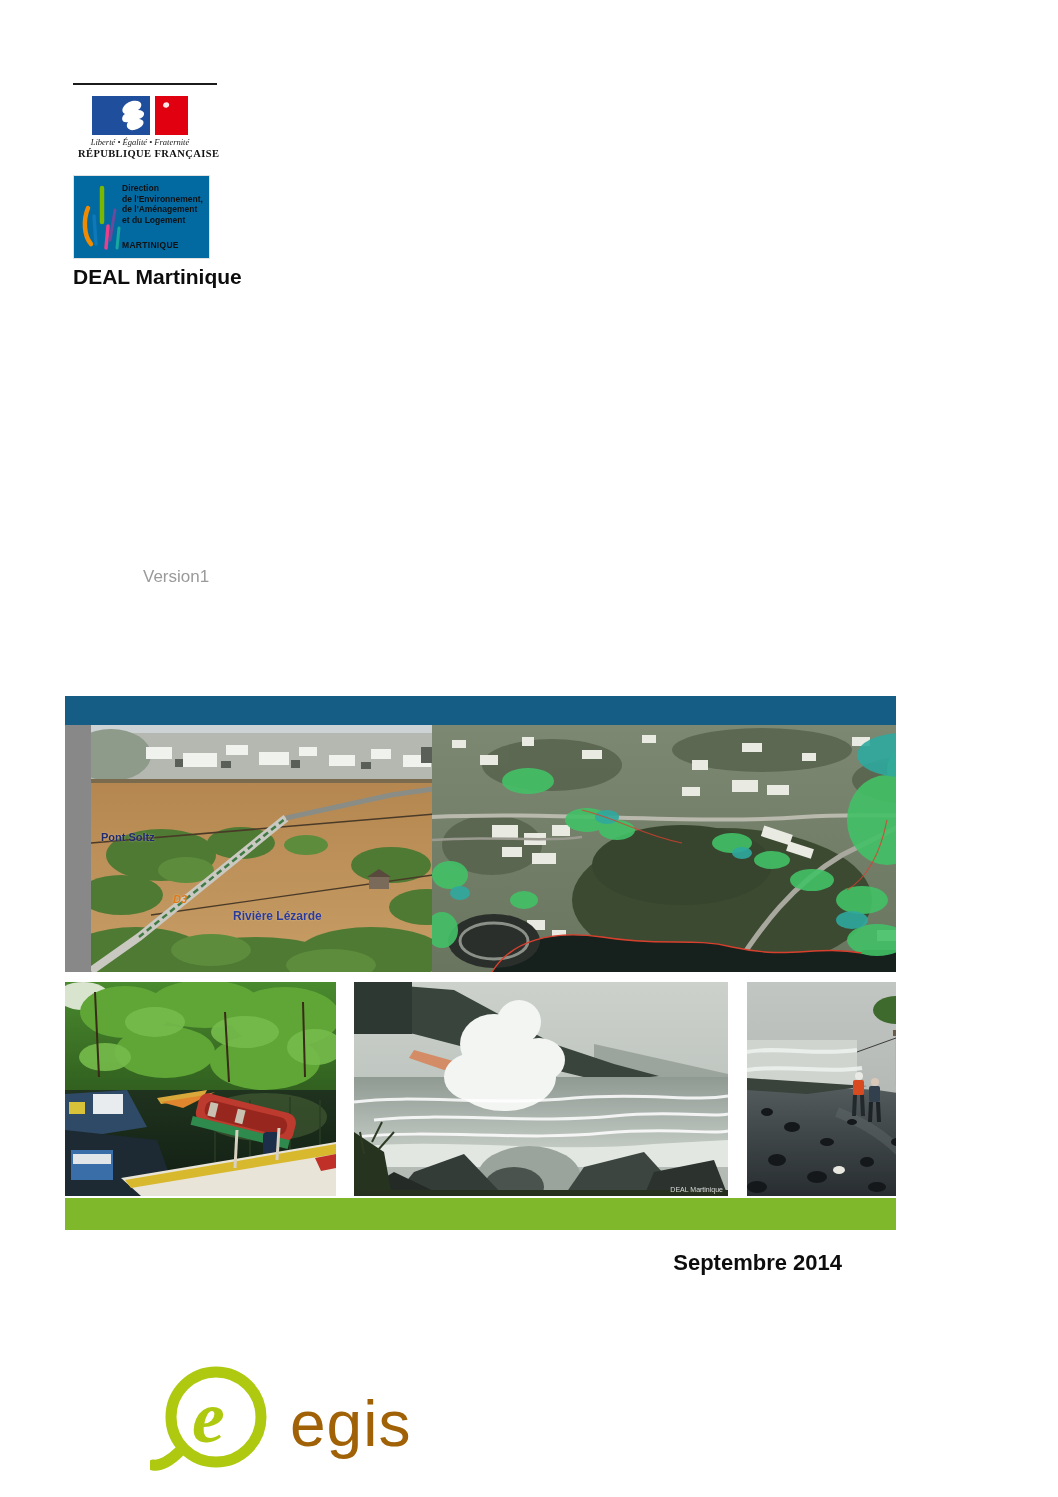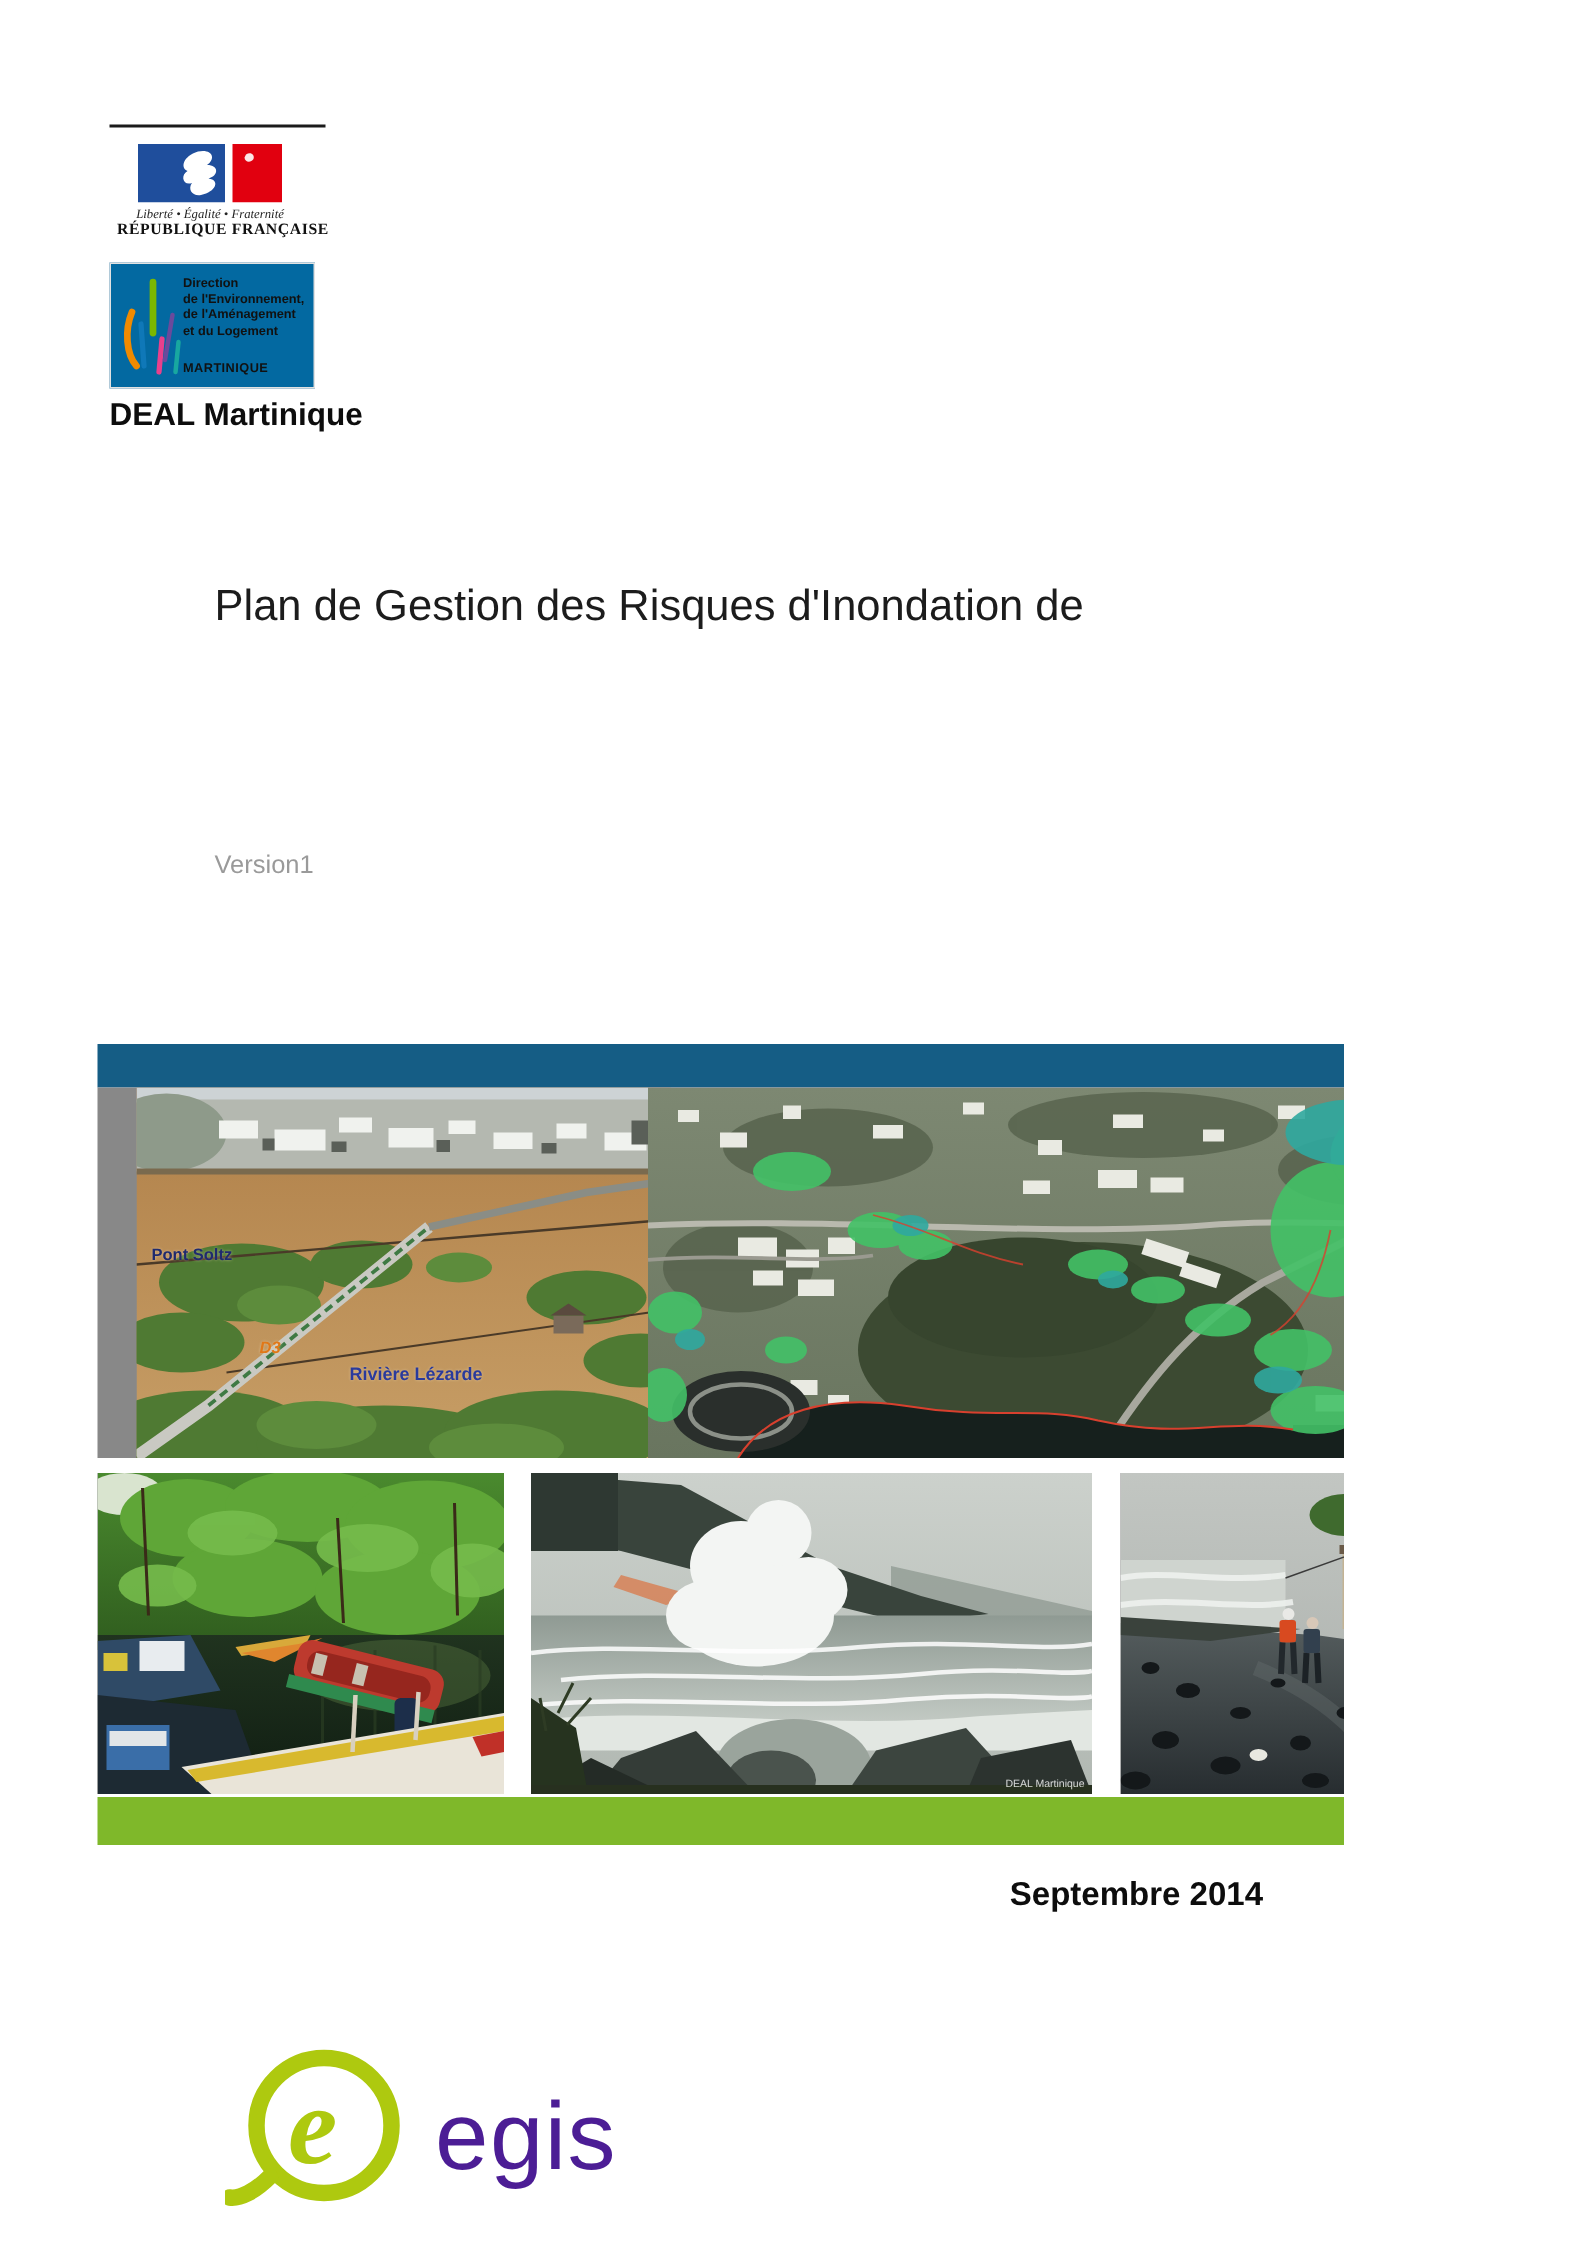--- a/index.html
+++ b/index.html
@@ -45,21 +45,21 @@
   .maplabel{position:absolute;font-weight:bold;white-space:nowrap;text-shadow:0 0 2px rgba(240,220,180,.6);}
   #lbl-bridge{left:36px;top:106px;font-size:11px;color:#1f2a6e;}
   #lbl-road{left:108px;top:168px;font-size:11px;color:#e07818;font-style:italic;}
   #lbl-river{left:168px;top:184px;font-size:12px;color:#2a3a9c;}
   #wm-wave{position:absolute;right:5px;bottom:3px;font-size:7px;color:rgba(255,255,255,.8);}
 
   #date{right:54px;top:1250px;font-size:22px;font-weight:bold;color:#0d0d0d;}
 
   
   #egis{left:150px;top:1362px;display:flex;align-items:center;}
-  #egis-word{font-size:64px;color:#4c1d95;letter-spacing:1px;margin-left:14px;margin-top:6px;}
+  #egis-word{font-size:64px;color:#a16207;letter-spacing:1px;margin-left:14px;margin-top:6px;}
 </style>
 </head>
 <body>
 
 <div id="page">
 
   <div class="abs" id="top-rule"></div>
 
   <div class="abs" id="marianne">
     <svg width="96" height="39" viewBox="0 0 96 39">
@@ -85,21 +85,20 @@
       <div>Direction</div>
       <div>de l'Environnement,</div>
       <div>de l'Aménagement</div>
       <div>et du Logement</div>
     </div>
     <div class="deal-region">MARTINIQUE</div>
   </div>
 
   <div class="abs" id="org-name">DEAL Martinique</div>
 
-  <div class="abs title-line" id="title1">Plan de Gestion des Risques d'Inondation de</div>
   <div class="abs" id="version">Version1</div>
 
   <div class="abs bar" id="bar-top"></div>
 
   <div class="photo" id="photo-flood">
     <svg viewBox="0 0 356 247" preserveAspectRatio="none">
       <defs>
         <linearGradient id="gflood" x1="0" y1="0" x2="0" y2="1">
           <stop offset="0" stop-color="#b08049"></stop>
             <stop offset="1" stop-color="#c79e66"></stop>

